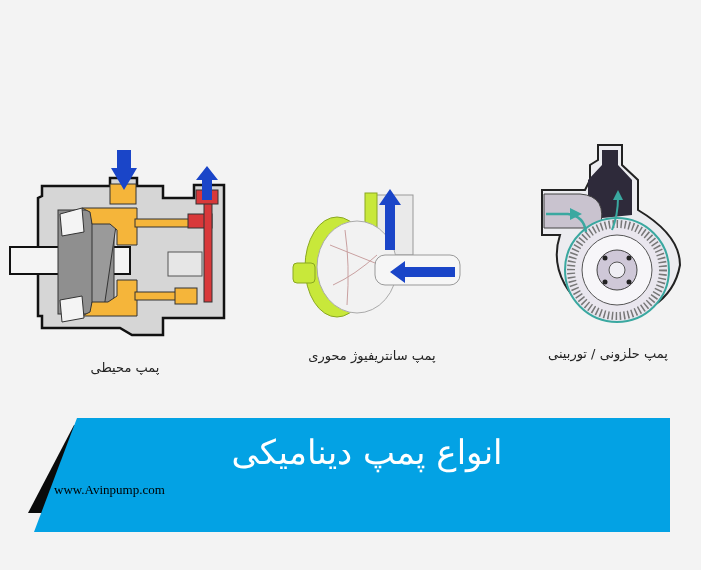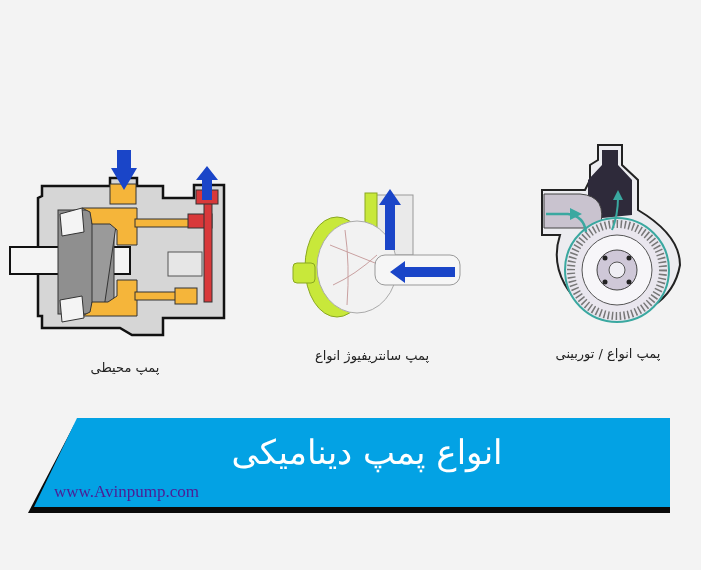--- a/index.html
+++ b/index.html
@@ -3,26 +3,26 @@
 <meta charset="utf-8">
 <style>
   html, body { margin:0; padding:0; }
   body { width:701px; height:570px; background:#f3f3f3; position:relative; overflow:hidden;
          font-family:"DejaVu Sans", sans-serif; }
   .figure { position:absolute; }
   .label { position:absolute; font-family:"DejaVu Sans", sans-serif; font-size:13px; color:#222;
            direction:rtl; white-space:nowrap; transform:translateX(-50%); }
   .banner-shadow { position:absolute; left:28px; top:425px; width:642px; height:88px; background:#0a0a0a;
                    clip-path:polygon(46px 0, 100% 0, 100% 100%, 0 100%); }
-  .banner { position:absolute; left:34px; top:418px; width:636px; height:89px; background:#03a2e4;
+  .banner { position:absolute; left:34px; top:418px; width:636px; height:114px; background:#03a2e4;
             clip-path:polygon(43px 0, 100% 0, 100% 100%, 0 100%); }
   .banner-title { position:absolute; left:0; right:0; top:12px; text-align:center; margin-left:30px;
                   color:#fff; font-family:"DejaVu Serif", serif; font-size:34px; direction:rtl; line-height:44px; }
-  .banner-url { position:absolute; left:20px; top:64px; color:#4c1d95; font-family:"Liberation Serif", serif;
-                font-size:17px; }
+  .banner-url { position:absolute; left:20px; top:64px; color:#000000; font-family:"Liberation Serif", serif;
+                font-size:13px; }
 </style>
 </head>
 <body>
 
 <svg class="figure" style="left:0;top:140px" width="240" height="200" viewBox="0 140 240 200">
 
   <path d="M42,196 L42,186 L110,186 L110,178 L137,178 L137,186 L163,186 L163,198 L194,198 L194,185 L224,185 L224,318 L163,318 L163,335 L132,335 L120,328 L42,328 L42,316 L38,316 L38,198 Z" fill="#d6d6d6" stroke="#111" stroke-width="2.5"></path>
 
   <rect x="10" y="247" width="120" height="27" fill="#f4f4f4" stroke="#111" stroke-width="2"></rect>
   <rect x="58" y="210" width="56" height="104" fill="#8f8f8f" stroke="#333" stroke-width="1"></rect>
@@ -59,21 +59,21 @@
   <rect x="80" y="8" width="12" height="50" fill="#c8e83a" stroke="#8aa820"></rect>
 
   <ellipse cx="72" cy="82" rx="40" ry="46" fill="#f2f2f2" stroke="#aaa"></ellipse>
   <path d="M45,60 Q70,70 95,80 M48,100 Q70,90 92,70 M60,45 Q65,80 62,120" stroke="#c9a0a0" stroke-width="1" fill="none"></path>
 
   <rect x="90" y="70" width="85" height="30" rx="10" fill="#f6f6f6" stroke="#999"></rect>
 
   <polygon points="100,65 110,65 110,20 116,20 105,4 94,20 100,20" fill="#1a45c8"></polygon>
   <polygon points="170,82 170,92 120,92 120,98 105,87 120,76 120,82" fill="#1a45c8"></polygon>
 </svg>
-<div class="label" style="left:372px;top:348px">پمپ سانتریفیوژ انواع</div>
+<div class="label" style="left:372px;top:348px">پمپ سانتریفیوژ محوری</div>
 
 <svg class="figure" style="left:530px;top:140px" width="160" height="185" viewBox="0 0 160 185">
 
   <path d="M68,5 L92,5 L92,25 L108,40 L108,70 Q150,95 150,125 A62,62 0 1 1 30,95 L12,95 L12,50 L55,50 L60,40 L60,25 L68,20 Z" fill="#ececf0" stroke="#222" stroke-width="2"></path>
 
   <polygon points="72,10 88,10 88,25 102,40 102,75 72,78 58,75 58,40 72,25" fill="#2e2a3a"></polygon>
 
   <path d="M14,54 L50,54 Q78,56 70,88 L14,88 Z" fill="#c9c3cf" stroke="#444"></path>
 
   <circle cx="87" cy="130" r="52" fill="#e9e6ee" stroke="#3aa8a0" stroke-width="2"></circle>
@@ -84,19 +84,19 @@
   <circle cx="75" cy="118" r="2.5" fill="#222"></circle>
     <circle cx="99" cy="118" r="2.5" fill="#222"></circle>
   <circle cx="75" cy="142" r="2.5" fill="#222"></circle>
     <circle cx="99" cy="142" r="2.5" fill="#222"></circle>
 
   <path d="M16,74 L38,74 Q54,76 56,92" stroke="#3aa8a0" stroke-width="2.5" fill="none"></path>
   <polygon points="40,68 52,74 40,80" fill="#3aa8a0"></polygon>
   <path d="M82,90 Q88,75 88,58" stroke="#3aa8a0" stroke-width="2" fill="none"></path>
   <polygon points="83,60 88,50 93,60" fill="#3aa8a0"></polygon>
 </svg>
-<div class="label" style="left:608px;top:346px">پمپ انواع / توربینی</div>
+<div class="label" style="left:608px;top:346px">پمپ حلزونی / توربینی</div>
 
 <div class="banner-shadow"></div>
 <div class="banner">
   <div class="banner-title">انواع پمپ دینامیکی</div>
   <div class="banner-url">www.Avinpump.com</div>
 </div>
 
 </body></html>

